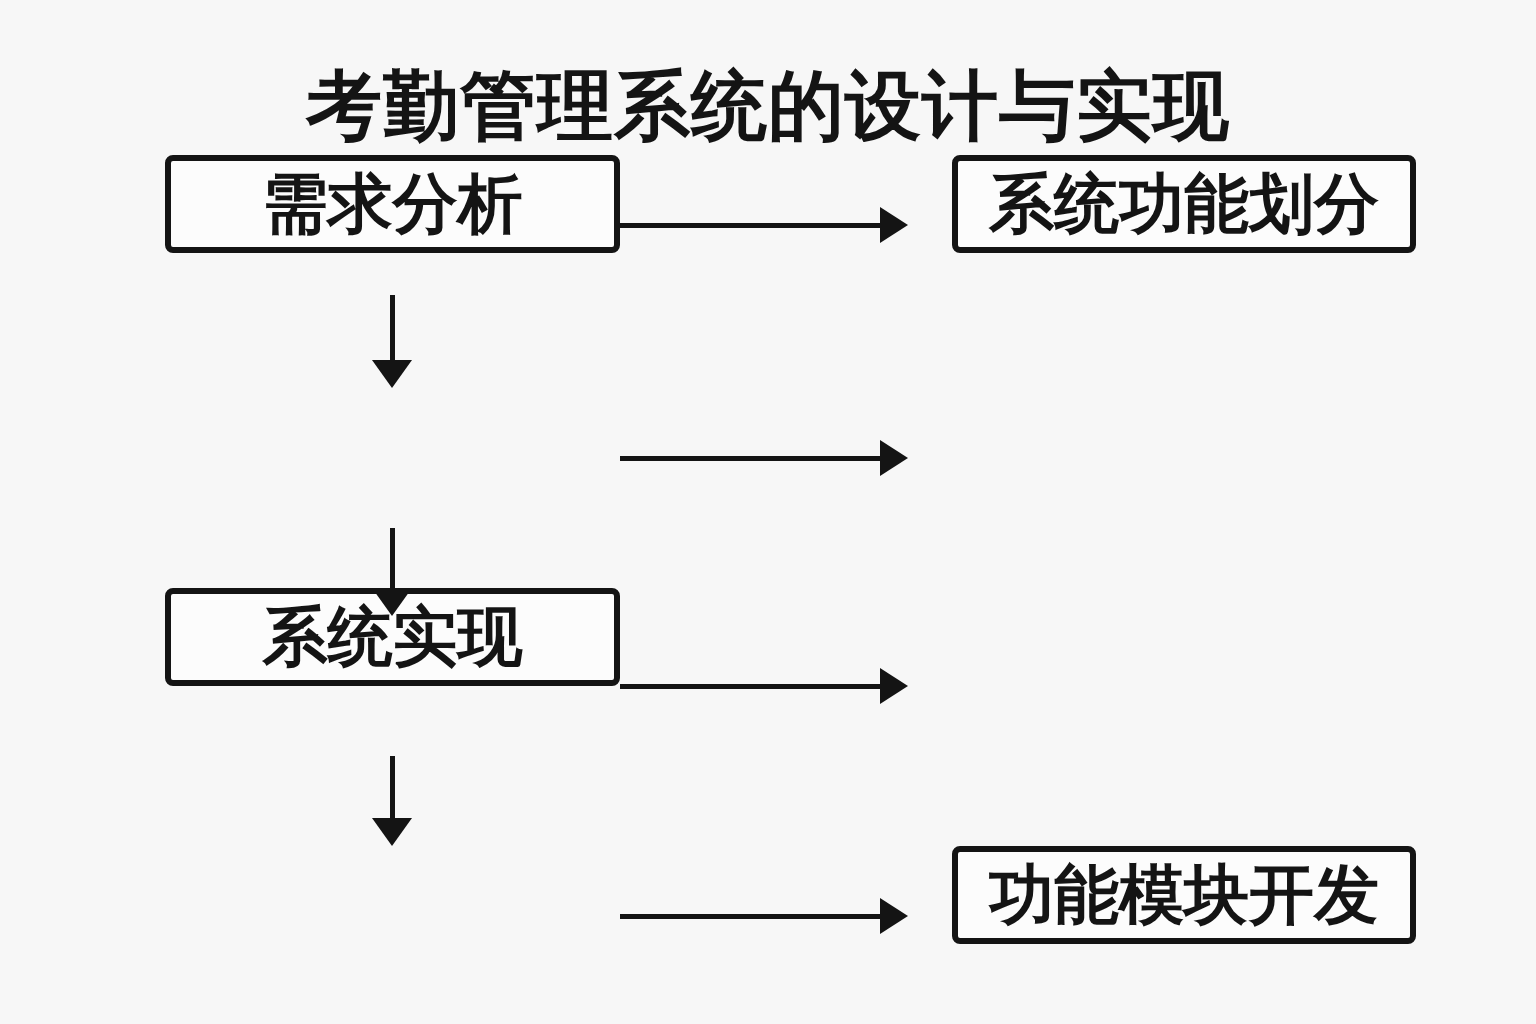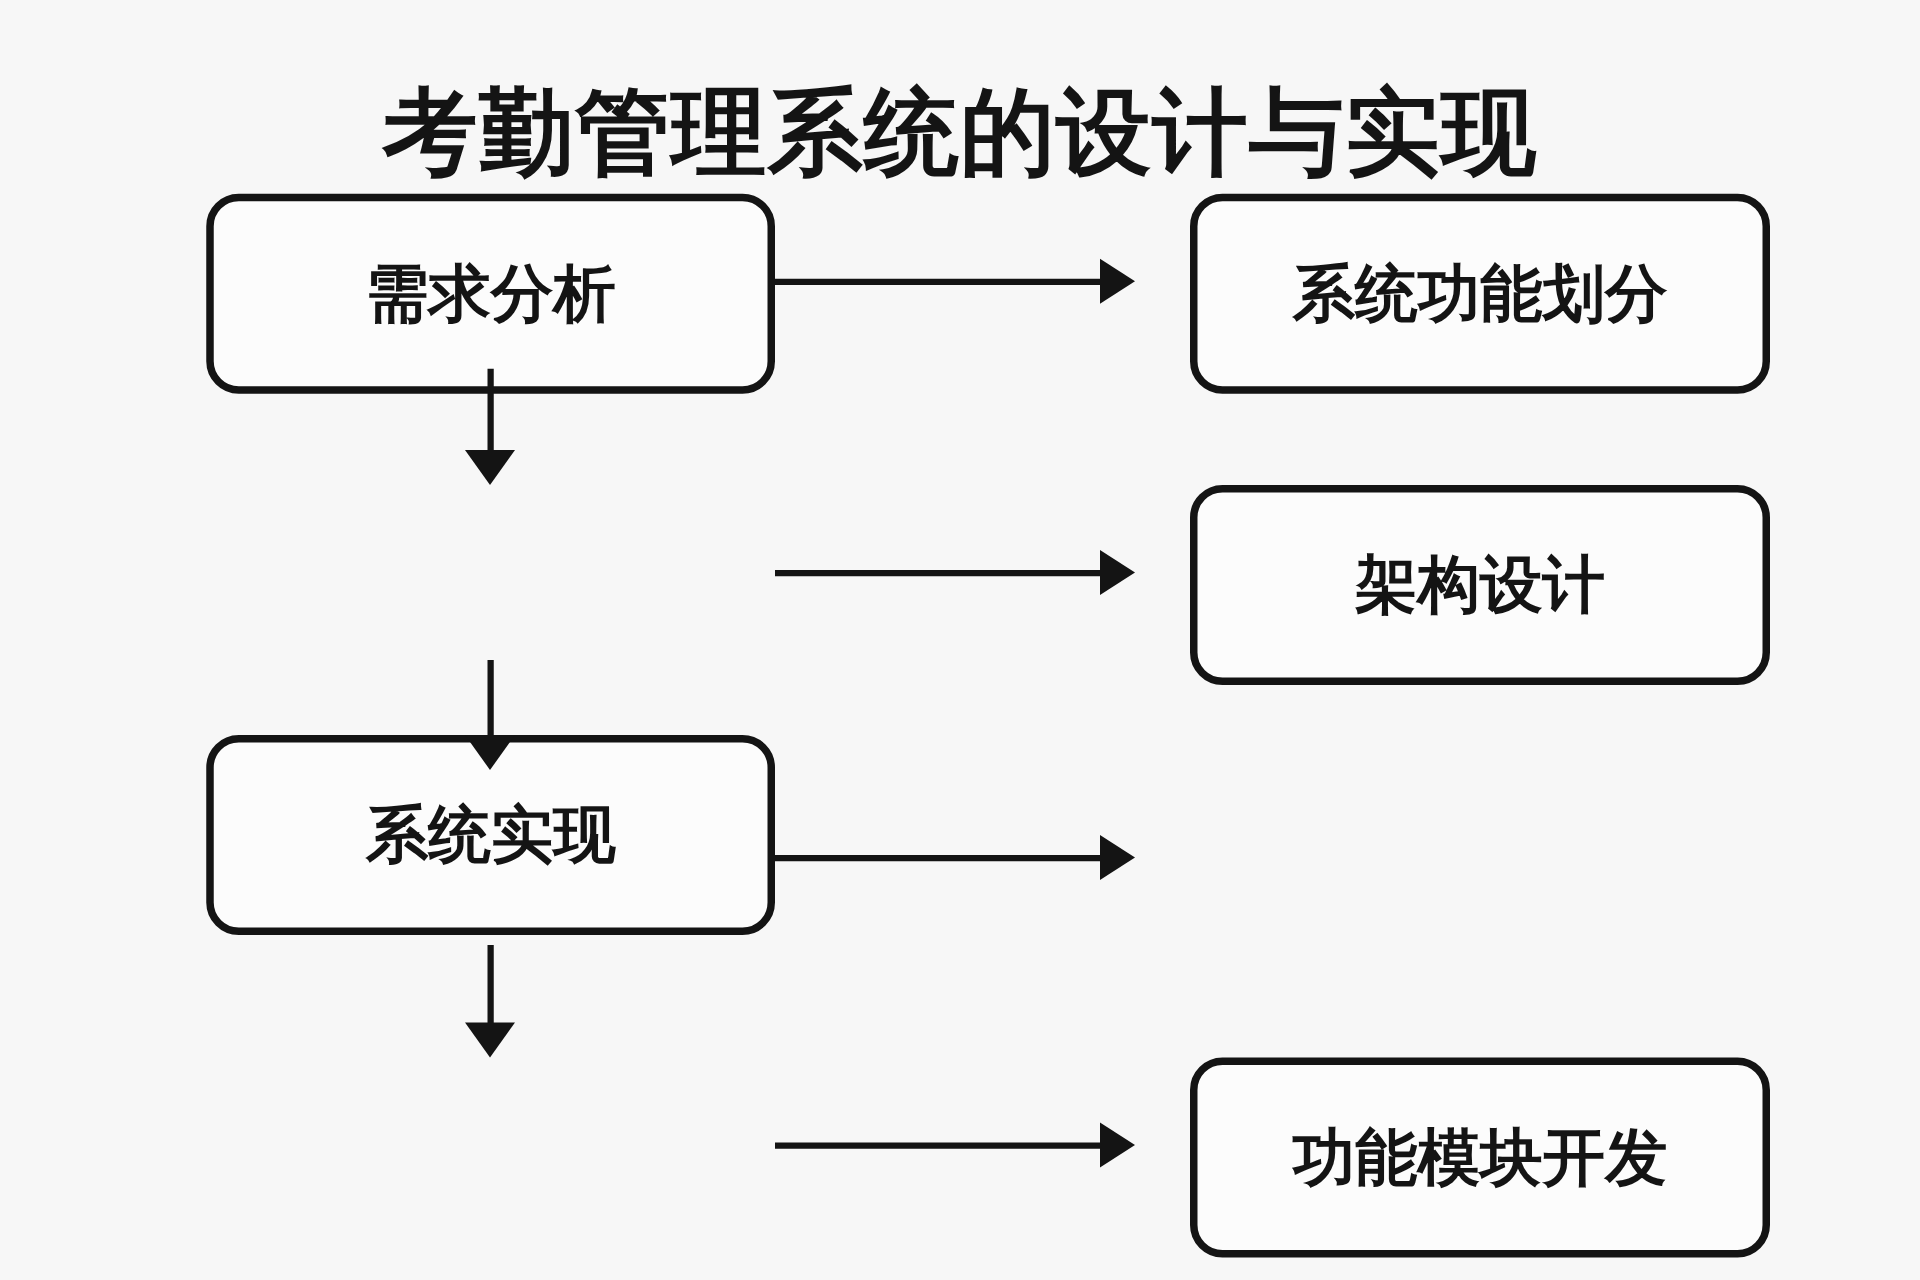--- a/index.html
+++ b/index.html
@@ -19,28 +19,28 @@
     width: 100%;
     text-align: center;
     font-size: 76px;
     font-weight: 900;
     color: #141414;
     letter-spacing: 1px;
     margin-top: 32px;
   }
   .node {
     position: absolute;
-    height: 160px;
+    height: 98px;
     background: #fcfcfc;
     border: 6px solid #141414;
-    border-radius: 26px;
+    border-radius: 8px;
     display: flex;
     align-items: center;
     justify-content: center;
-    font-size: 50px;
+    font-size: 65px;
     font-weight: 900;
     color: #141414;
     white-space: nowrap;
   }
   .col-left  { left: 165px; width: 455px; }
   .col-right { left: 908px; width: 464px; margin-left: 44px; }
   .row1 { top: 155px; }
   .row2 { top: 388px; }
   .row3 { top: 588px; }
   .row4 { top: 846px; }
@@ -99,21 +99,20 @@
 <body>
 
 <div class="canvas">
 
   <div class="title">考勤管理系统的设计与实现</div>
 
   <div class="node col-left row1">需求分析</div>
   <div class="node col-left row3">系统实现</div>
 
   <div class="node col-right row1">系统功能划分</div>
-  <div class="node col-right row2">架构设计</div>
   <div class="node col-right row4">功能模块开发</div>
 
   <div class="harrow h1">
     <div class="shaft"></div>
     <div class="head"></div>
   </div>
   <div class="harrow h2">
     <div class="shaft"></div>
     <div class="head"></div>
   </div>

